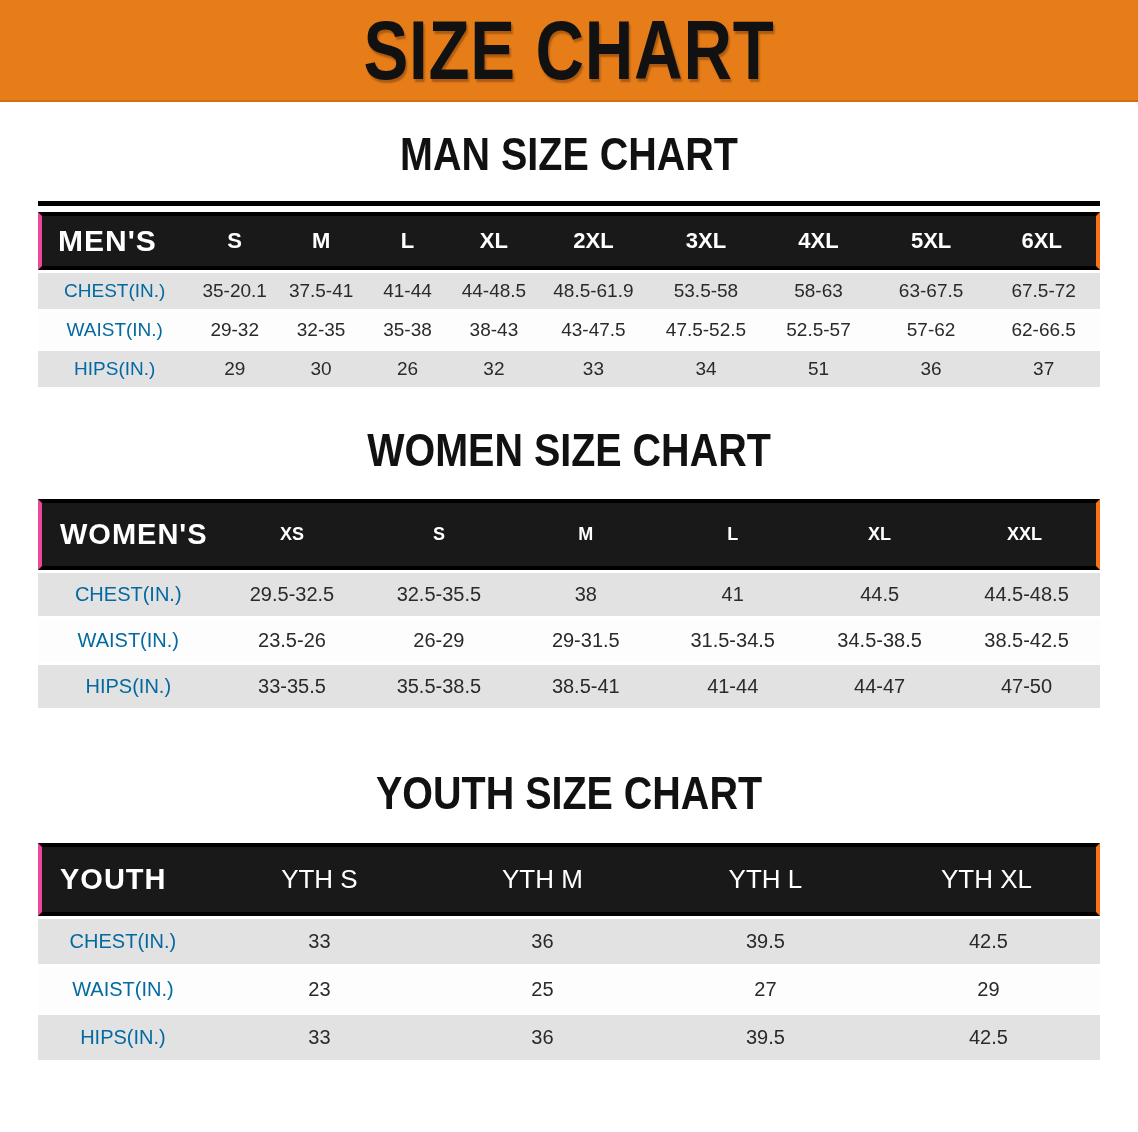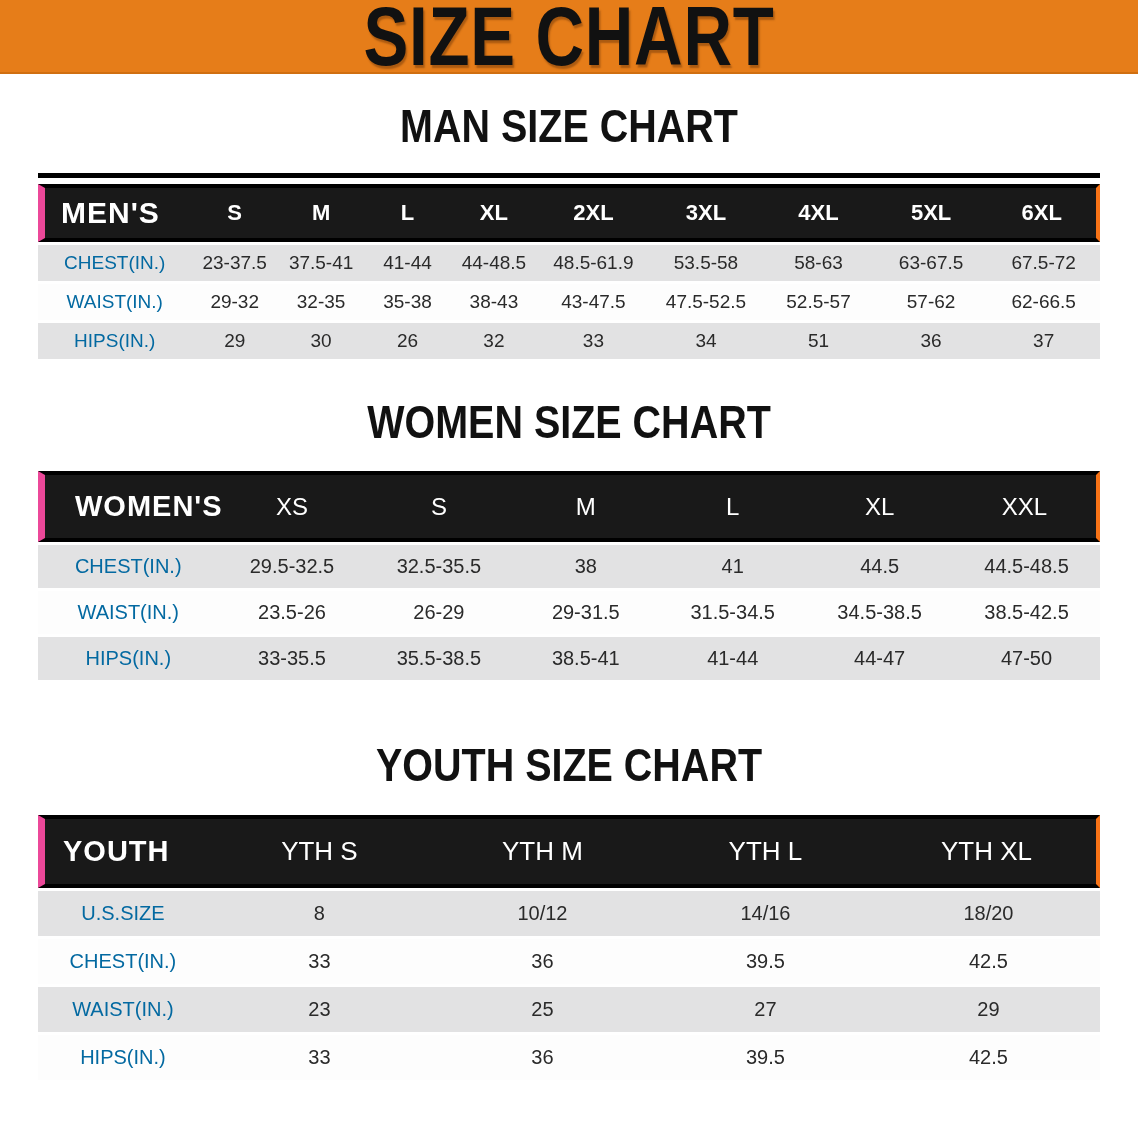--- a/index.html
+++ b/index.html
@@ -6,21 +6,21 @@
   html, body { background: #ffffff; }
   body {
     width: 1138px;
     height: 1132px;
     font-family: "Liberation Sans", sans-serif;
     overflow: hidden;
   }
 
   
   .banner {
-    height: 74px;
+    height: 102px;
     background: #E67D19;
     border-bottom: 2px solid #d06f10;
     display: flex;
     align-items: center;
     justify-content: center;
   }
   .banner h1 {
     font-size: 84px;
     font-weight: 800;
     color: #111111;
@@ -56,21 +56,21 @@
     border-spacing: 0 3px;
     table-layout: fixed;
   }
   .size-table thead th {
     background: #191919;
     color: #ffffff;
     border-top: 4px solid #000000;
     border-bottom: 4px solid #000000;
     white-space: nowrap;
   }
-  .size-table thead th:first-child { border-left: 7px solid #ec4899; text-align: left; margin-left: 12px; }
+  .size-table thead th:first-child { border-left: 4px solid #ec4899; text-align: left; margin-left: 12px; }
   .size-table thead th:last-child  { border-right: 4px solid #f97316; }
   .size-table tbody tr:nth-child(odd)  { background: #E2E2E3; }
   .size-table tbody tr:nth-child(even) { background: #FDFDFD; }
   .size-table tbody th {
     font-weight: 500;
     color: #0369a1;
     text-align: center;
     white-space: nowrap;
   }
   .size-table tbody td {
@@ -87,22 +87,22 @@
   }
   #men-table thead th { font-size: 22px; font-weight: 600; padding: 8px 2px; }
   #men-table thead th:first-child { font-size: 30px; font-weight: 800; letter-spacing: 1px; padding-left: 16px; }
   #men-table tbody th, #men-table tbody td { font-size: 19px; padding: 7px 1px; }
   #men-table col.c-label { width: 13.5%; }
   #men-table col.c-sm    { width: 7.6%;  }
   #men-table col.c-lg    { width: 9.9%;  }
 
   
   #women-table { margin-top: 23px; }
-  #women-table thead th { font-size: 24px; font-weight: 400; padding: 15px 2px; }
-  #women-table thead th:first-child { font-size: 29px; font-weight: 800; letter-spacing: 1px; padding-left: 30px; }
+  #women-table thead th { font-size: 18px; font-weight: 700; padding: 15px 2px; }
+  #women-table thead th:first-child { font-size: 29px; font-weight: 800; letter-spacing: 1px; padding-left: 18px; }
   #women-table tbody th, #women-table tbody td { font-size: 20px; padding: 10px 1px; }
   #women-table col.c-label { width: 17%; }
 
   
   #youth-table { margin-top: 24px; }
   #youth-table thead th { font-size: 26px; font-weight: 400; padding: 16px 12px; }
   #youth-table thead th:first-child { font-size: 29px; font-weight: 800; letter-spacing: 1px; padding-left: 18px; }
   #youth-table tbody th, #youth-table tbody td { font-size: 20px; padding: 11px 1px; }
   #youth-table col.c-label { width: 16%; }
 </style>
@@ -139,21 +139,21 @@
           <th>2XL</th>
           <th>3XL</th>
           <th>4XL</th>
           <th>5XL</th>
           <th>6XL</th>
         </tr>
       </thead>
       <tbody>
         <tr>
           <th>CHEST(IN.)</th>
-          <td>23-37.5</td>
+          <td>35-20.1</td>
           <td>37.5-41</td>
           <td>41-44</td>
           <td>44-48.5</td>
           <td>48.5-61.9</td>
           <td>53.5-58</td>
           <td>58-63</td>
           <td>63-67.5</td>
           <td>67.5-72</td>
         </tr>
         <tr>
@@ -253,27 +253,20 @@
         <tr>
           <th>YOUTH</th>
           <th>YTH S</th>
           <th>YTH M</th>
           <th>YTH L</th>
           <th>YTH XL</th>
         </tr>
       </thead>
       <tbody>
         <tr>
-          <th>U.S.SIZE</th>
-          <td>8</td>
-          <td>10/12</td>
-          <td>14/16</td>
-          <td>18/20</td>
-        </tr>
-        <tr>
           <th>CHEST(IN.)</th>
           <td>33</td>
           <td>36</td>
           <td>39.5</td>
           <td>42.5</td>
         </tr>
         <tr>
           <th>WAIST(IN.)</th>
           <td>23</td>
           <td>25</td>

